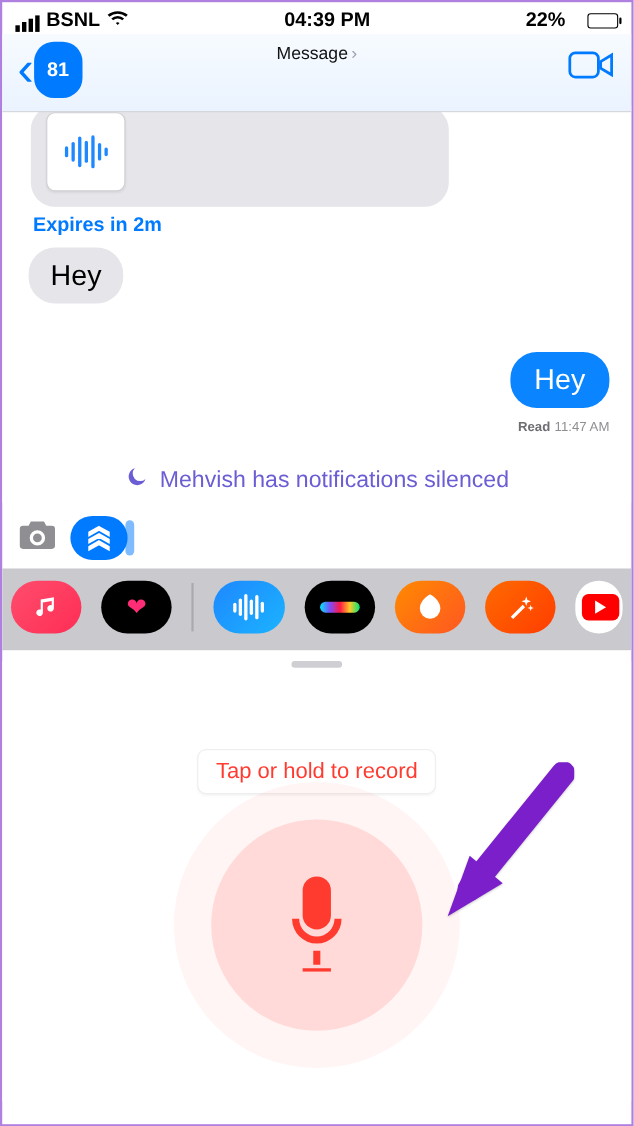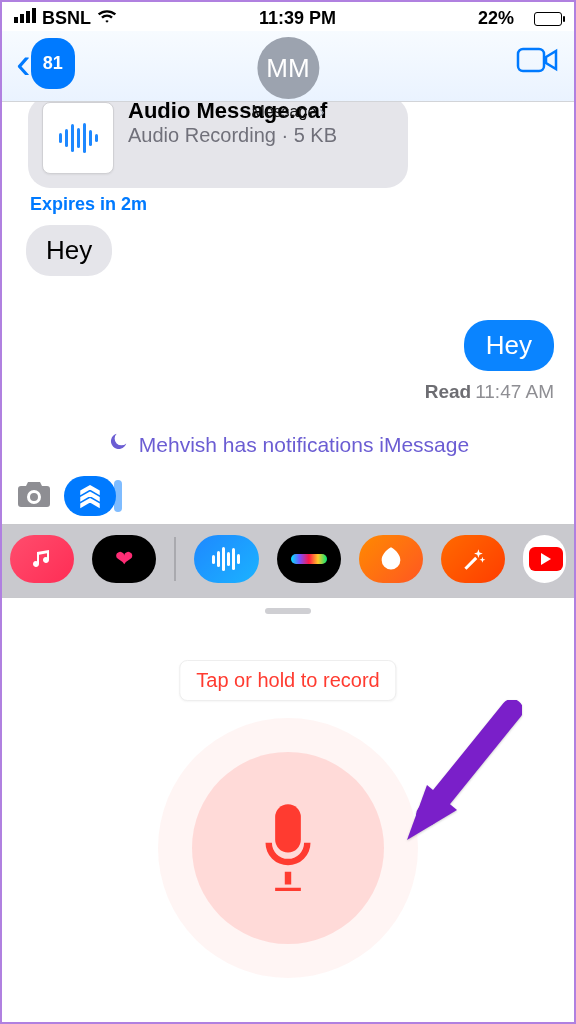--- a/index.html
+++ b/index.html
@@ -10,21 +10,21 @@
     background: #fff;
     position: relative;
     overflow: hidden;
     border: 2px solid #b080e0;
   }
   
   .status-bar {
     display: flex; align-items: center; justify-content: space-between;
     padding: 6px 12px 2px; font-size: 18px; font-weight: 600;
   }
-  .status-left, .status-right { display:flex; align-items:flex-start; gap:6px; }
+  .status-left, .status-right { display:flex; align-items:flex-end; gap:6px; }
   .signal-bars { display:flex; align-items:flex-end; gap:2px; }
   .signal-bars span { width:4px; background:#000; display:inline-block; }
   .signal-bars span:nth-child(1){height:6px}
   .signal-bars span:nth-child(2){height:9px}
   .signal-bars span:nth-child(3){height:12px}
   .signal-bars span:nth-child(4){height:15px}
   .wifi { font-size:18px; }
   .battery { display:flex; align-items:center; gap:20px;}
   .battery-shell { width:28px; height:14px; border:1.5px solid #000; border-radius:3px; position:relative;}
   .battery-shell::after{content:"";position:absolute;right:-4px;top:3px;width:2px;height:6px;background:#000;border-radius:1px;}
@@ -72,21 +72,21 @@
   .expires{ color:#007aff; font-size:18px; font-weight:600; margin:6px 0 10px 8px;}
   .bubble-in{
     background:#e5e5ea; color:#000; font-size:26px; padding:10px 20px; border-radius:24px;
     display:inline-block; margin-left:4px;
   }
   .row-out{ text-align:right; margin-top:44px;}
   .bubble-out{
     background:#0a84ff; color:#fff; font-size:26px; padding:10px 22px; border-radius:24px;
     display:inline-block;
   }
-  .read-receipt{ color:#8e8e93; font-size:19px; margin-top:10px; text-align:right;}
+  .read-receipt{ color:#8e8e93; font-size:12px; margin-top:10px; text-align:right;}
   .read-receipt .bold{ color:#6d6d72; font-weight:700; margin-right:4px;}
   .silenced{
     display:flex; align-items:center; justify-content:center; gap:10px;
     color:#6b5dd3; font-size:21px; margin-top:28px;
   }
   
   .compose-row{
     display:flex; align-items:center; gap:12px; padding:12px 14px 8px;
   }
   .camera-btn{ color:#8e8e93; font-size:30px;}
@@ -128,21 +128,21 @@
   .app-brush .stripe{ width:36px;height:10px;border-radius:10px;background:linear-gradient(90deg,#00e5ff,#7c4dff,#ff1744,#ffca28,#00e676);}
   .app-garage{ background:linear-gradient(135deg,#ff8a00,#ff5722);}
   .app-wand{ background:linear-gradient(135deg,#ff6a00,#ff3d00);}
   .app-youtube{ background:#fff; justify-content:flex-start; padding-left:6px; width:44px;}
   .yt{ width:34px;height:24px;background:#ff0000;border-radius:6px;display:flex;align-items:center;justify-content:center;}
   .yt::after{content:"";border-left:10px solid #fff;border-top:6px solid transparent;border-bottom:6px solid transparent;}
   
   .drawer{ position:relative; height:400px; background:#fff;}
   .handle{ width:46px;height:6px;background:#cfcfd3;border-radius:4px; margin:10px auto 0;}
   .hint-chip{
-    position:absolute; top:52px; left:50%; transform:translateX(-50%);
+    position:absolute; top:80px; left:50%; transform:translateX(-50%);
     background:#fff; border:1px solid #eee; border-radius:8px; padding:8px 16px;
     color:#ff3b30; font-size:20px; box-shadow:0 1px 2px rgba(0,0,0,.04);
   }
   .record-area{
     position:absolute; top:110px; left:50%; transform:translateX(-50%);
     width:260px; height:260px;
   }
   .ring-outer{
     position:absolute; inset:0; border-radius:50%; background:rgba(255,59,48,.05);
   }
@@ -168,37 +168,36 @@
         <span></span>
         <span></span>
     </div>
     <span>BSNL</span>
     <span class="wifi">
       <svg width="20" height="16" viewBox="0 0 24 18">
           <path d="M12 17l-2-2a3 3 0 014 0l-2 2zm-5-5l-2-2a10 10 0 0114 0l-2 2a7 7 0 00-10 0zm-4-4L1 6a17 17 0 0122 0l-2 2a14 14 0 00-18 0z" fill="#000"></path>
         </svg>
     </span>
   </div>
-  <div>11:39 PM</div>
+  <div>04:39 PM</div>
   <div class="status-right">
     <span class="battery">
       <span>22%</span>
       <span class="battery-shell"><span class="battery-fill"></span></span>
     </span>
   </div>
 </div>
 
 <div class="header">
   <div class="header-row">
     <div class="back-btn">
       <span class="chevron-left">‹</span>
       <span class="unread-pill">81</span>
     </div>
     <div class="contact-center">
-      <div class="avatar">MM</div>
       <div class="contact-name-row">
         <span>Message</span>
         <span class="caret-right">›</span>
       </div>
     </div>
     <div class="video-btn">
       <svg width="44" height="30" viewBox="0 0 44 30" fill="none" stroke="#007aff" stroke-width="2.5">
         <rect x="2" y="4" width="26" height="22" rx="5"></rect>
         <path d="M30 12l10-6v18l-10-6z"></path>
       </svg>
@@ -211,43 +210,39 @@
     <div class="audio-tile">
       <div class="wave-icon">
           <span></span>
           <span></span>
           <span></span>
           <span></span>
           <span></span>
           <span></span>
           <span></span>
         </div>
-    </div>
-    <div class="audio-texts">
-      <div class="audio-title">Audio Message.caf</div>
-      <div class="audio-sub">Audio Recording · 5 KB</div>
     </div>
   </div>
   <div class="expires">Expires in 2m</div>
   <div>
     <div class="bubble-in">Hey</div>
   </div>
   <div class="row-out">
     <div class="bubble-out">Hey</div>
     <div class="read-receipt">
       <span class="bold">Read</span><span>11:47 AM</span>
     </div>
   </div>
   <div class="silenced">
     <span>
       <svg width="22" height="22" viewBox="0 0 24 24">
           <path d="M21 13.5A8.5 8.5 0 1110.5 3 7 7 0 0021 13.5z" fill="#6b5dd3"></path>
         </svg>
     </span>
-    <span>Mehvish has notifications iMessage</span>
+    <span>Mehvish has notifications silenced</span>
   </div>
 </div>
 
 <div class="compose-row">
   <div class="camera-btn">
     <svg width="36" height="30" viewBox="0 0 36 30" fill="#8e8e93">
         <path d="M5 8h5l2-4h12l2 4h5a3 3 0 013 3v15a3 3 0 01-3 3H5a3 3 0 01-3-3V11a3 3 0 013-3zm13 4a7 7 0 100 14 7 7 0 000-14zm0 3a4 4 0 110 8 4 4 0 010-8z"></path>
       </svg>
   </div>
   <div class="appstore-btn">

